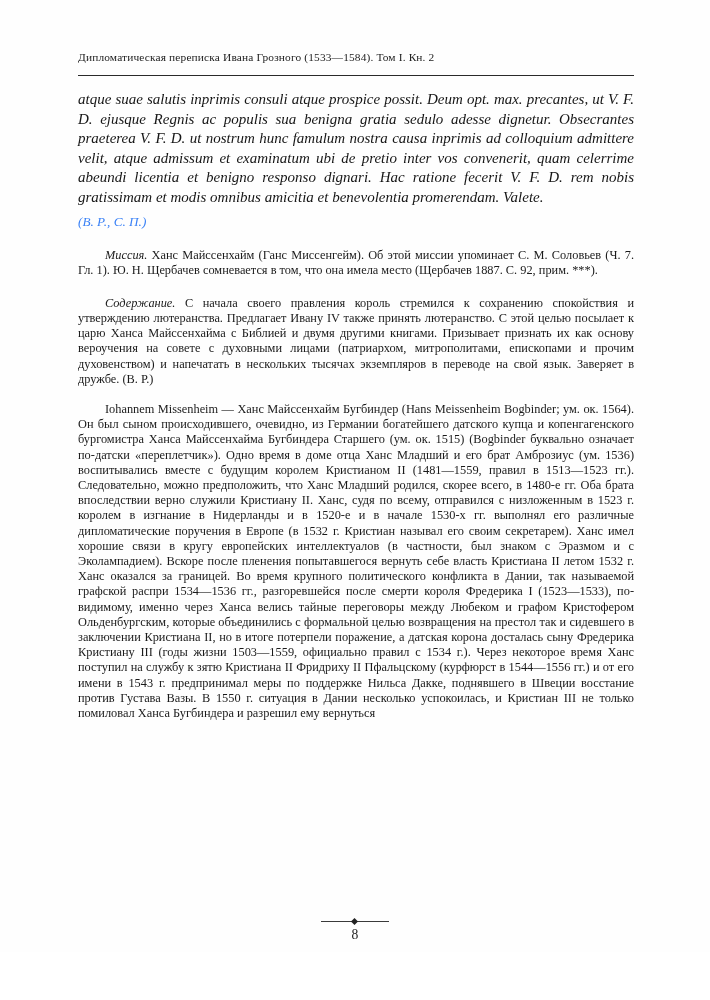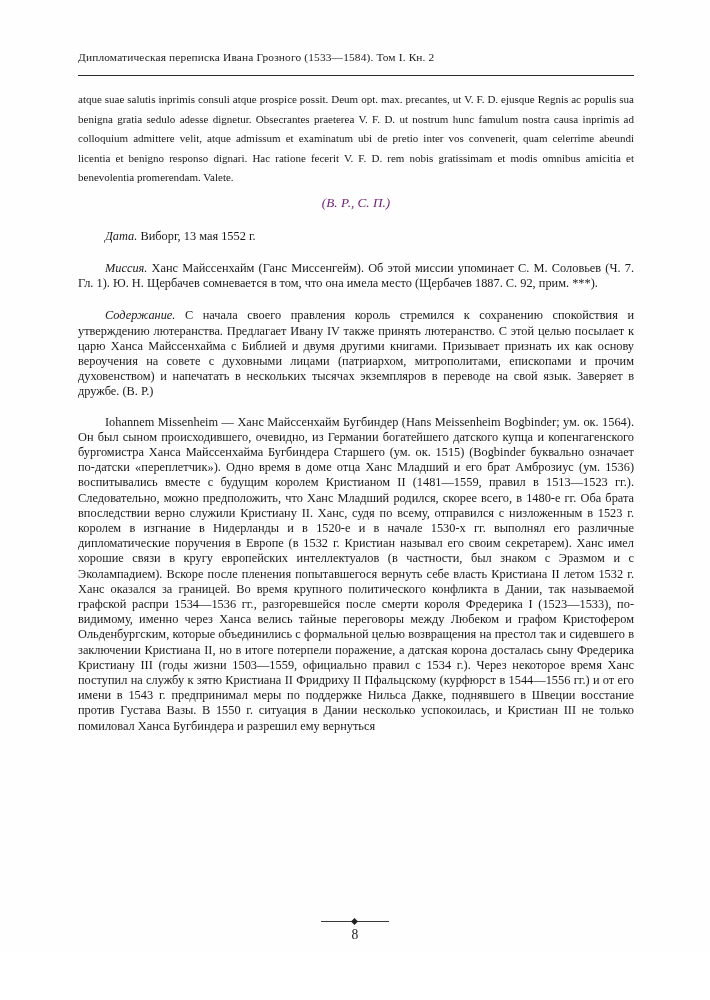--- a/index.html
+++ b/index.html
@@ -57,38 +57,39 @@
     top: 90px;
     width: 556px;
   }
 
   p {
     margin: 0;
     padding: 0;
   }
 
   .latin {
-    font-size: 11px;
+    font-size: 15px;
     line-height: 19.55px;
     text-align: justify;
     text-justify: inter-word;
     hyphens: manual;
     color: #161616;
+    font-style: italic;
   }
   .latin.indent {
     text-indent: 27px;
     margin-top: 0.5px;
   }
 
   .signature {
     font-size: 13.2px;
     font-style: italic;
-    text-align: center;
+    text-align: left;
     margin-top: 7px;
-    color: #701a75;
+    color: #3b82f6;
   }
 
   
   .commentary {
     margin-top: 18px;
   }
   .commentary p {
     font-size: 12.35px;
     line-height: 15.2px;
     text-align: justify;
@@ -160,21 +161,20 @@
 
   <div class="textblock">
 
     <p class="latin">atque suae salutis inprimis consuli atque prospice possit. Deum opt. max. precantes, ut V. F. D. ejusque Regnis ac populis sua benigna gratia sedulo adesse dignetur. Obsecrantes praeterea V. F. D. ut nostrum hunc famulum nostra causa inprimis ad colloquium admittere velit, atque admissum et examinatum ubi de pretio inter vos convenerit, quam celerrime abeundi licentia et benigno responso dignari. Hac ratione fecerit V. F. D. rem nobis gratissimam et modis omnibus amicitia et benevolentia promerendam. Valete.</p>
 
 
     <p class="signature">(В. Р., С. П.)</p>
 
     <div class="commentary">
 
-      <p><span class="runin">Дата.</span><span> Виборг, 13 мая 1552 г.</span></p>
 
       <p><span class="runin">Миссия.</span><span> Ханс Майссенхайм (Ганс Миссенгейм). Об этой миссии упоминает С. М. Соловьев (Ч. 7. Гл. 1). Ю. Н. Щербачев сомневается в том, что она имела место (Щербачев 1887. С. 92, прим. ***).</span></p>
 
       <p><span class="runin">Содержание.</span><span> С начала своего правления король стремился к сохранению спокойствия и утверждению лютеранства. Предлагает Ивану IV также принять лютеранство. С этой целью посылает к царю Ханса Майссенхайма с Библией и двумя другими книгами. Призывает признать их как основу вероучения на совете с духовными лицами (патриархом, митрополитами, епископами и прочим духовенством) и напечатать в нескольких тысячах экземпляров в переводе на свой язык. Заверяет в дружбе. </span><span class="attrib">(В. Р.)</span></p>
 
       <p class="gap-before"><span class="ital">Iohannem Missenheim</span><span> — </span><span>Ханс Майссенхайм Бугбиндер (Hans Meissenheim Bogbinder; ум. ок. 1564). Он был сыном происходившего, очевидно, из Германии богатейшего датского купца и копенгагенского бургомистра Ханса Майссенхайма Бугбиндера Старшего (ум. ок. 1515) (</span><span class="ital">Bogbinder</span><span> буквально означает по-датски «переплетчик»). Одно время в доме отца Ханс Младший и его брат Амброзиус (ум. 1536) воспитывались вместе с будущим королем Кристианом II (1481—1559, правил в 1513—1523 гг.). Следовательно, можно предположить, что Ханс Младший родился, скорее всего, в 1480-е гг. Оба брата впоследствии верно служили Кристиану II. Ханс, судя по всему, отправился с низложенным в 1523 г. королем в изгнание в Нидерланды и в 1520-е и в начале 1530-х гг. выполнял его различные дипломатические поручения в Европе (в 1532 г. Кристиан называл его своим секретарем). Ханс имел хорошие связи в кругу европейских интеллектуалов (в частности, был знаком с Эразмом и с Эколампадием). Вскоре после пленения попытавшегося вернуть себе власть Кристиана II летом 1532 г. Ханс оказался за границей. Во время крупного политического конфликта в Дании, так называемой графской распри 1534—1536 гг., разгоревшейся после смерти короля Фредерика I (1523—1533), по-видимому, именно через Ханса велись тайные переговоры между Любеком и графом Кристофером Ольденбургским, которые объединились с формальной целью возвращения на престол так и сидевшего в заключении Кристиана II, но в итоге потерпели поражение, а датская корона досталась сыну Фредерика Кристиану III (годы жизни 1503—1559, официально правил с 1534 г.). Через некоторое время Ханс поступил на службу к зятю Кристиана II Фридриху II Пфальцскому (курфюрст в 1544—1556 гг.) и от его имени в 1543 г. предпринимал меры по поддержке Нильса Дакке, поднявшего в Швеции восстание против Густава Вазы. В 1550 г. ситуация в Дании несколько успокоилась, и Кристиан III не только помиловал Ханса Бугбиндера и разрешил ему вернуться</span></p>
 
     </div>
   </div>
 

